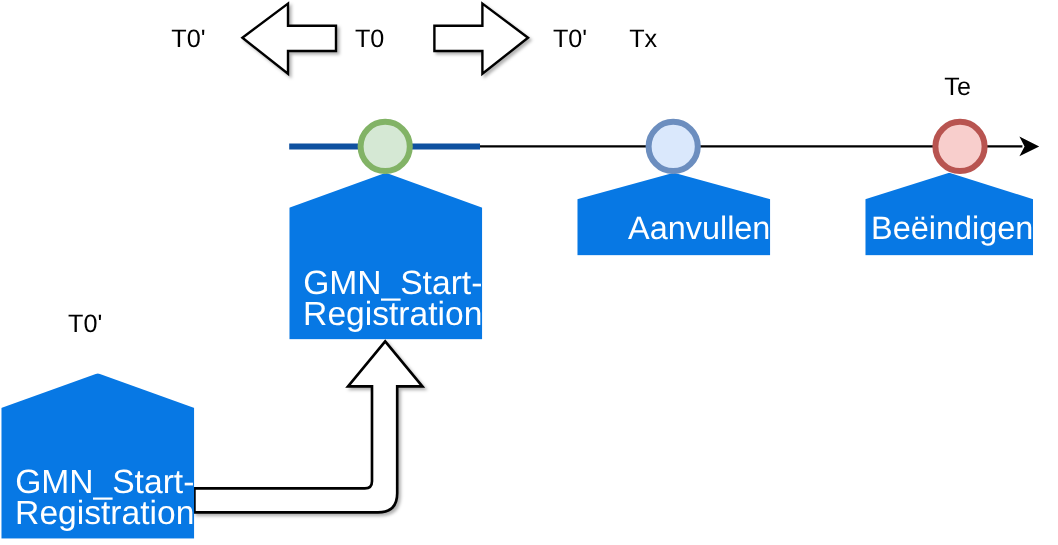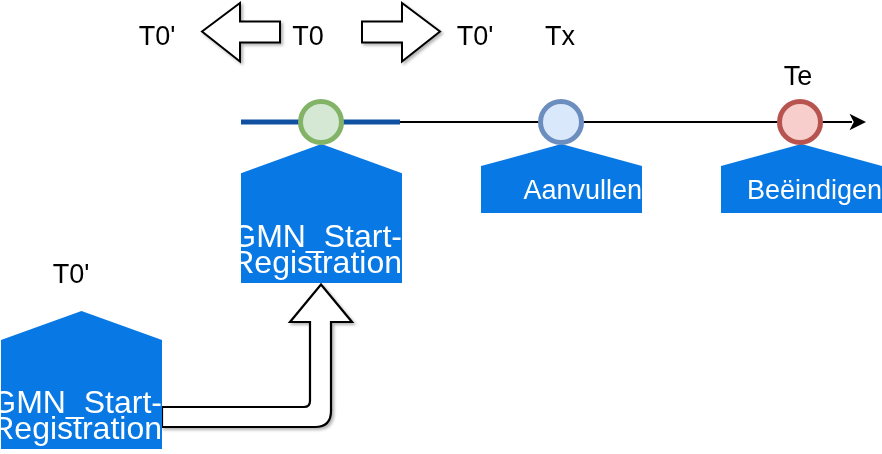--- a/index.html
+++ b/index.html
@@ -5,36 +5,36 @@
   html,body{margin:0;padding:0;background:#ffffff;}
   #stage{
     position:relative;
     width:882px;height:454px;
     background:#ffffff;
     font-family:"Liberation Sans", sans-serif;
     overflow:hidden;
   }
   .tlabel{
     position:absolute;
-    font-size:27px;color:#000;
+    font-size:21px;color:#000;
     transform:translateX(-50%);
     white-space:nowrap;
   }
   svg.layer{position:absolute;left:0;top:0;z-index:1;}
   .pentagon{
     position:absolute;
     background:#0778E4;
     display:flex;flex-direction:column;
     justify-content:flex-end;align-items:flex-end;
     color:#fff;text-align:center;
     z-index:2;
   }
   .pent-tall{clip-path:polygon(50% 0,100% 21%,100% 100%,0 100%,0 21%);}
   .pent-short{clip-path:polygon(50% 0,100% 32%,100% 100%,0 100%,0 32%);}
-  .pent-text-2l{font-size:32px;line-height:26px;padding-bottom:8px;}
+  .pent-text-2l{font-size:28px;line-height:26px;padding-bottom:8px;}
   .pent-text-1l{font-size:27px;line-height:28px;padding-bottom:9px;}
   .circle{
     position:absolute;width:36px;height:36px;
     border-radius:50%;border:5px solid #000;
     z-index:3;
   }
   .arrow-shadow{filter:drop-shadow(2px 2px 1.5px rgba(0,0,0,0.3));}
 </style>
 </head>
 <body>
@@ -52,37 +52,37 @@
     <line x1="400" y1="122" x2="852" y2="122" stroke="#000000" stroke-width="2"></line>
 
     <path d="M866,122 L849.5,113.8 L853.8,122 L849.5,130.2 Z" fill="#000000"></path>
 
     <path d="M162,407 L304,407 Q310,407 310,401 L310,322 L290,322 L321,284.5 L352,322 L331,322 L331,411 Q331,427 315,427 L162,427 Z" fill="#ffffff" stroke="#000000" stroke-width="2.2" class="arrow-shadow"></path>
   </svg>
 
   <div class="tlabel" style="left:157px;top:21px;">T0'</div>
   <div class="tlabel" style="left:308px;top:21px;">T0</div>
   <div class="tlabel" style="left:475px;top:21px;">T0'</div>
-  <div class="tlabel" style="left:560px;top:21px;">Tx</div>
+  <div class="tlabel" style="left:536px;top:21px;">Tx</div>
   <div class="tlabel" style="left:798px;top:21px;margin-top:40px;">Te</div>
 
   <div class="tlabel" style="left:71px;top:259px;">T0'</div>
 
   <div class="pentagon pent-tall" style="left:241px;top:144px;width:161px;height:139px;">
     <div class="pent-text-2l">
       <div>GMN_Start-</div>
       <div>Registration</div>
     </div>
   </div>
 
   <div class="pentagon pent-short" style="left:481px;top:144px;width:161px;height:69px;">
     <div class="pent-text-1l">Aanvullen</div>
   </div>
 
-  <div class="pentagon pent-short" style="left:721px;top:144px;width:161px;height:69px;">
+  <div class="pentagon pent-short" style="left:721px;top:144px;width:140px;height:69px;">
     <div class="pent-text-1l">Beëindigen</div>
   </div>
 
   <div class="pentagon pent-tall" style="left:1px;top:311px;width:161px;height:138px;">
     <div class="pent-text-2l">
       <div>GMN_Start-</div>
       <div>Registration</div>
     </div>
   </div>
 

